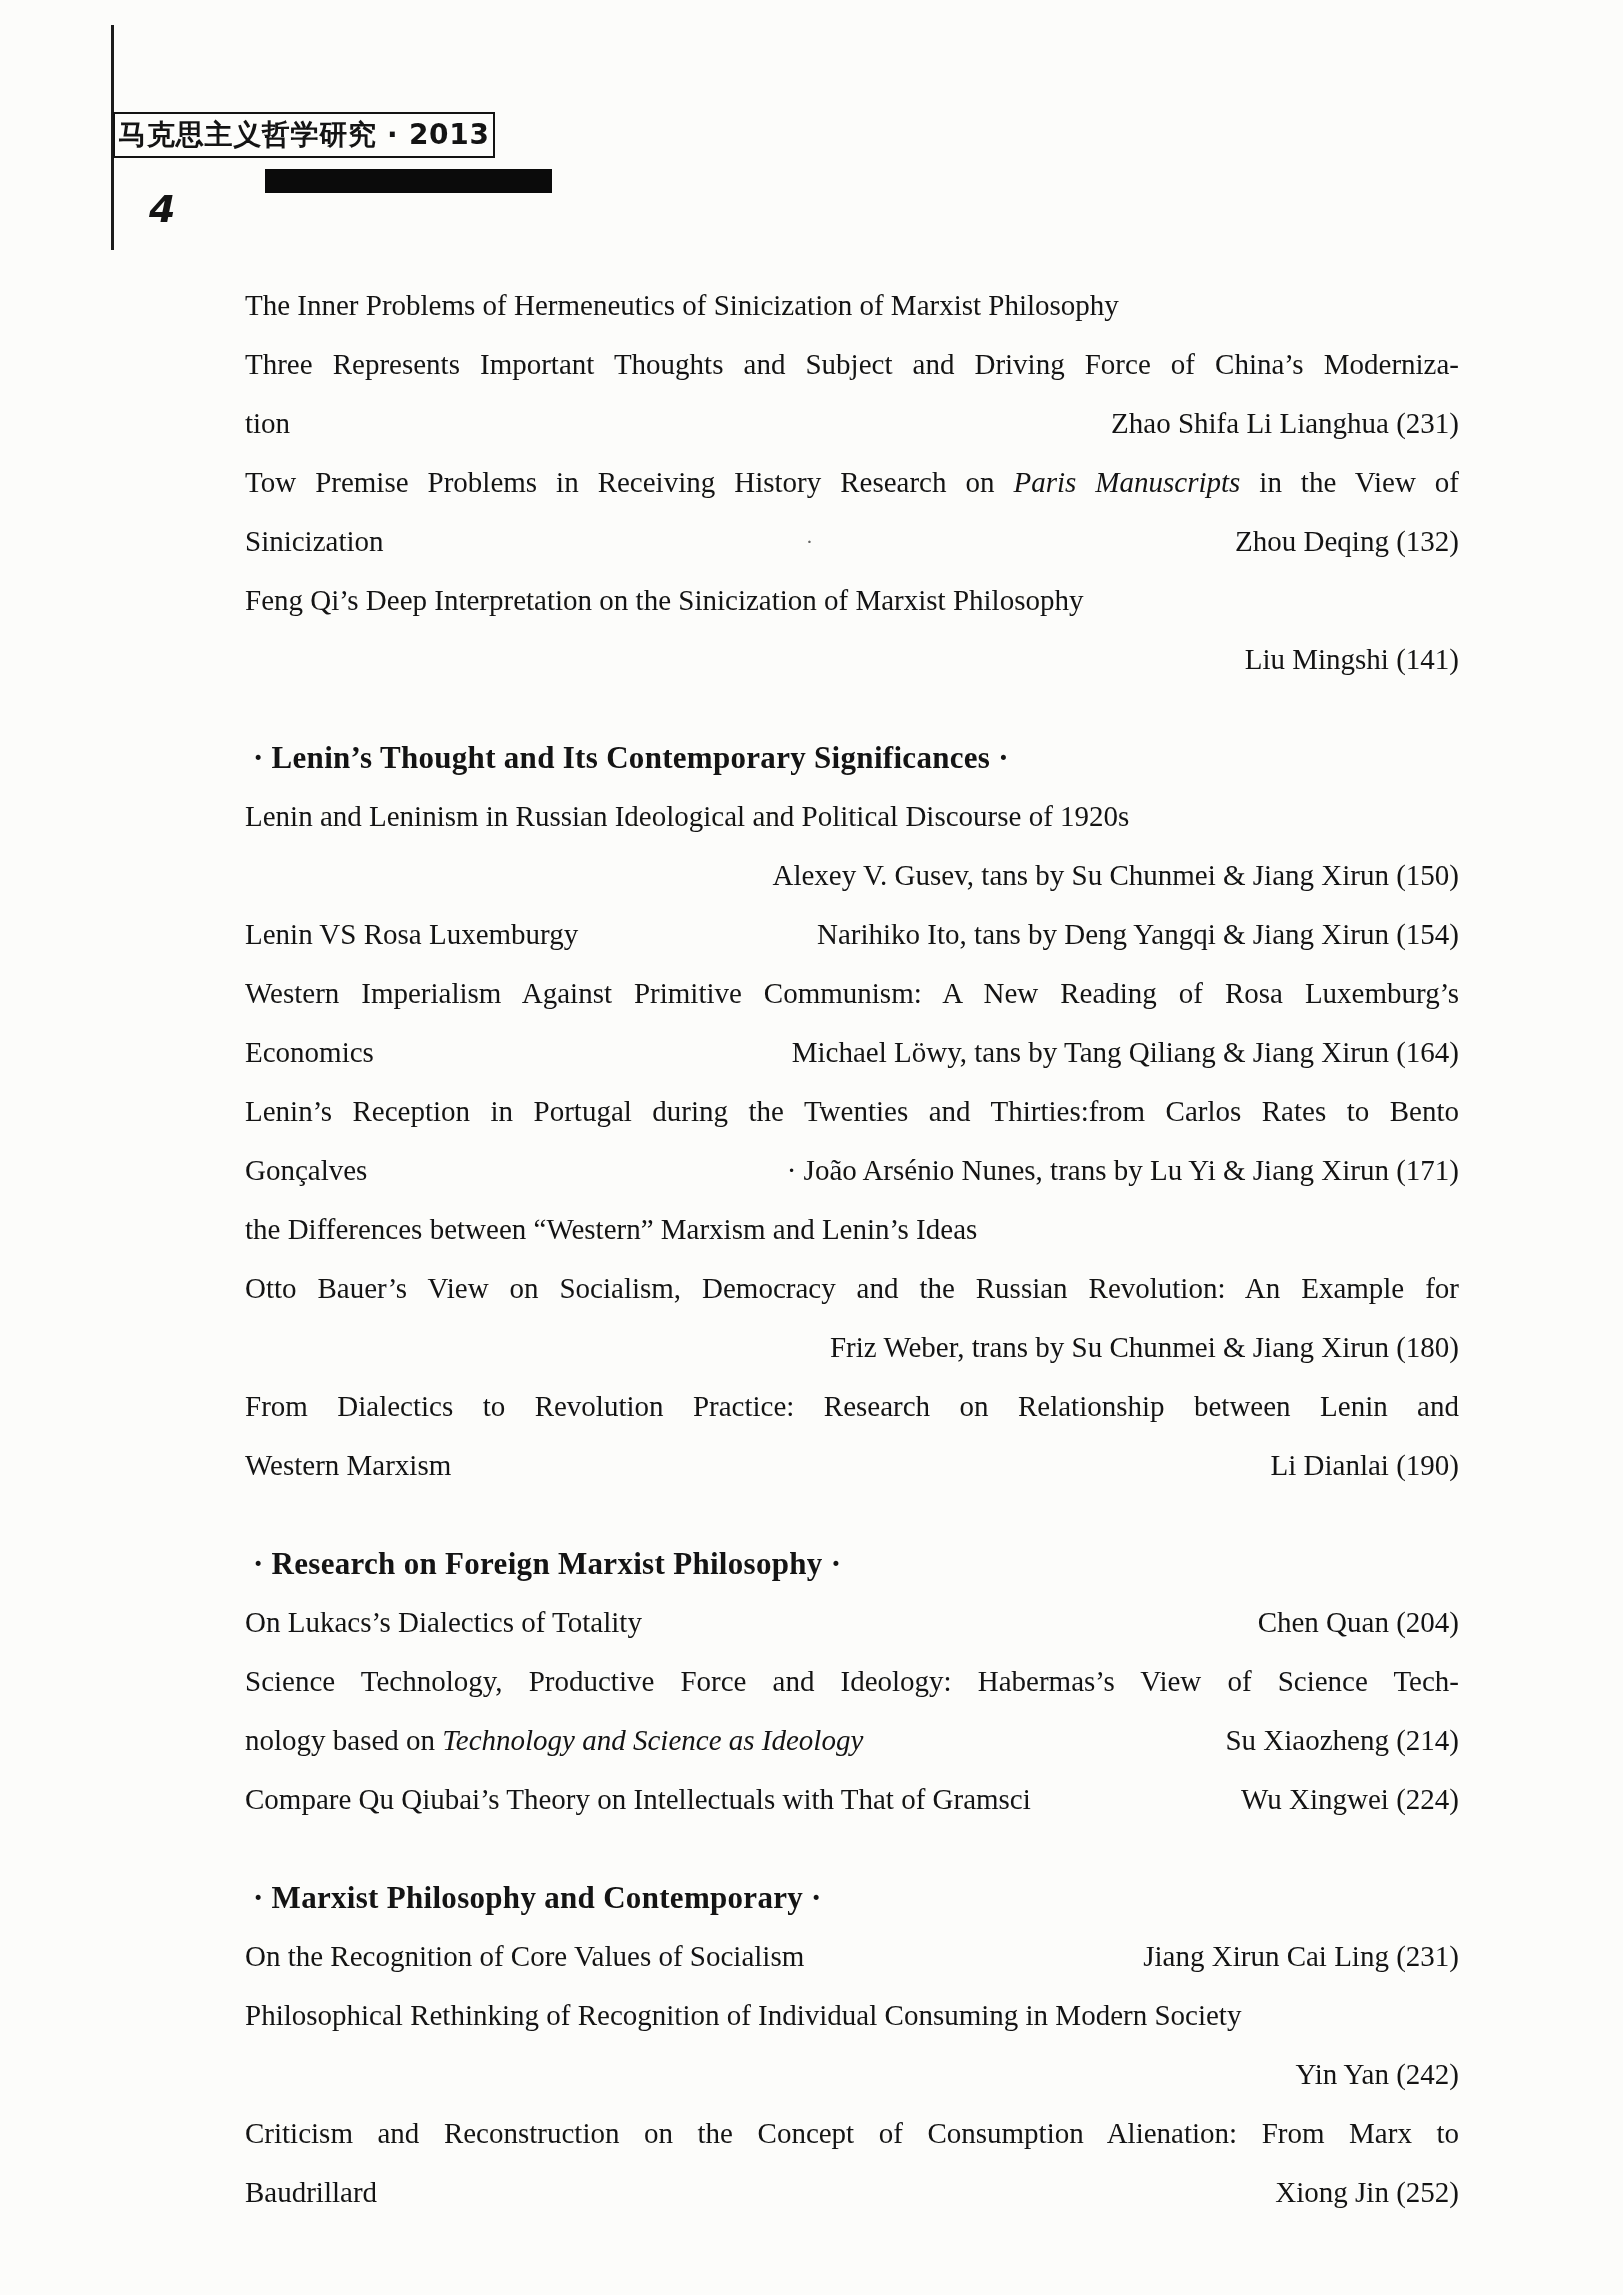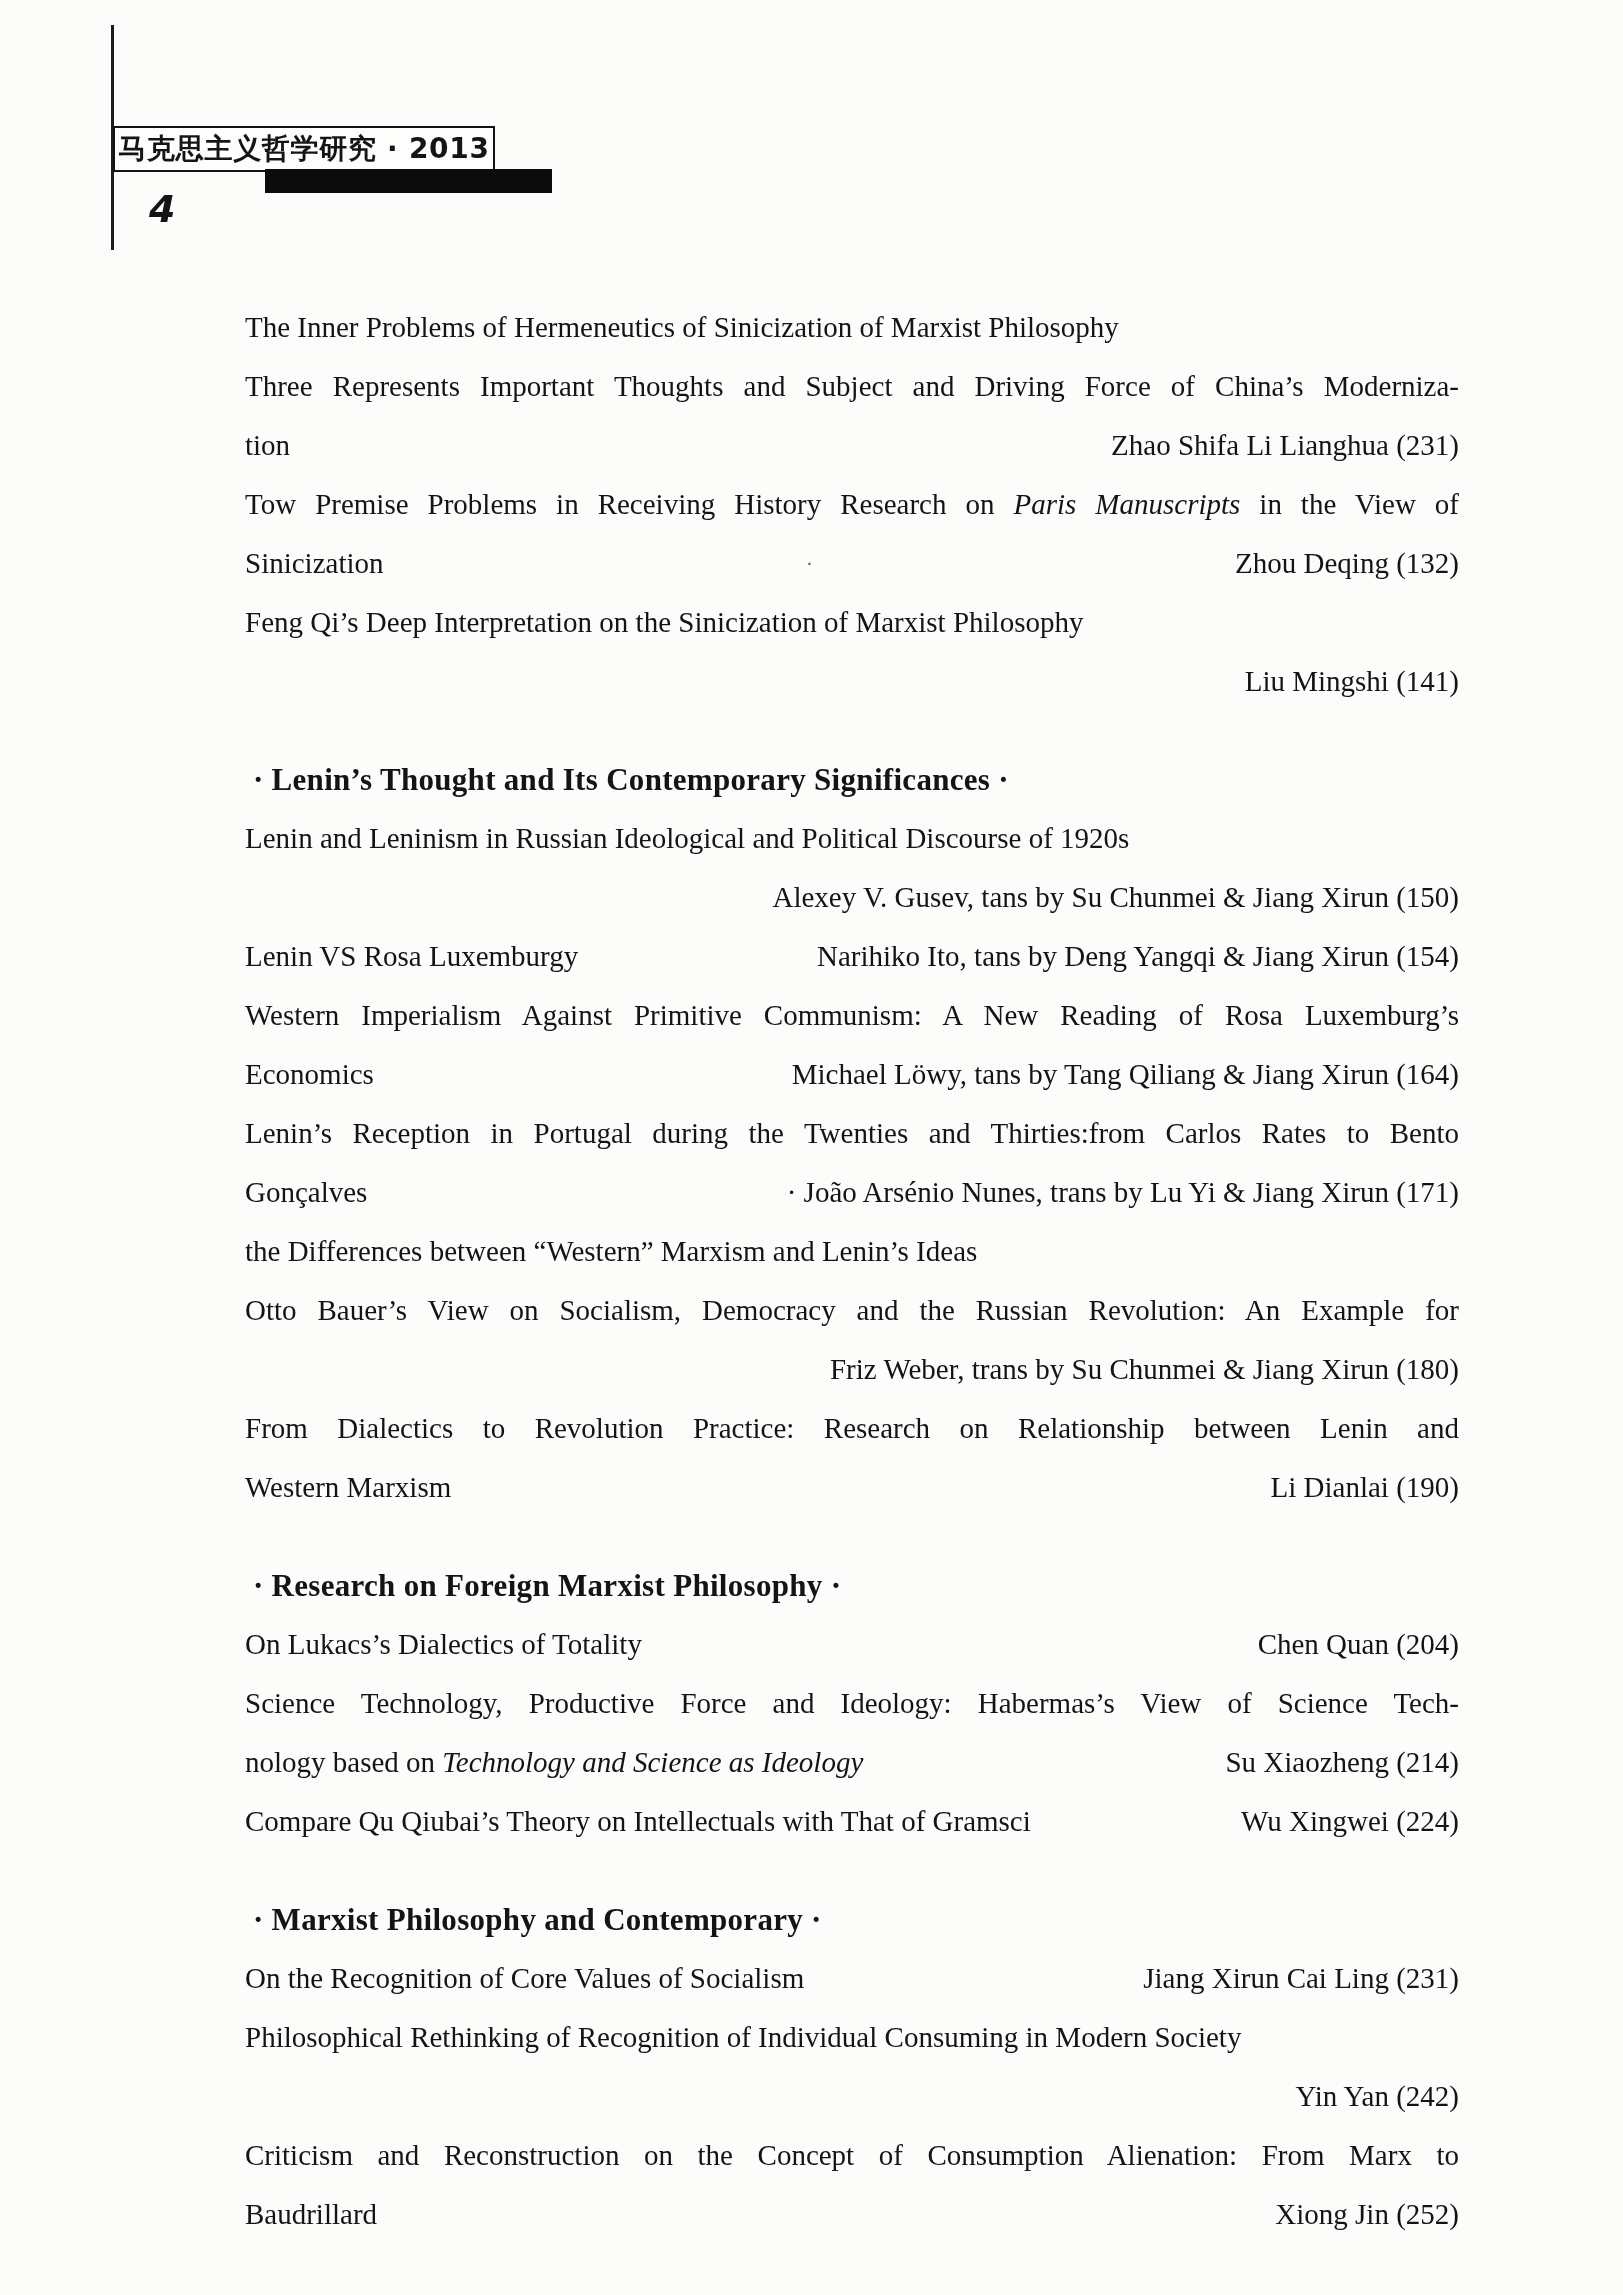--- a/index.html
+++ b/index.html
@@ -9,37 +9,37 @@
     background:#fcfcfa;
     font-family:"Liberation Serif","DejaVu Serif",serif;
     color:#141414;
     overflow:hidden;
   }
   .side-rule{
     position:absolute;left:111px;top:25px;width:3.3px;height:225px;
     background:#1c1c1c;
   }
   .journal-title-box{
-    position:absolute;left:113px;top:126px;width:378px;height:42px;
+    position:absolute;left:113px;top:112px;width:378px;height:42px;
     border:2.6px solid #131313;background:#fdfdfb;
     display:flex;align-items:center;justify-content:center;
     font-family:"DejaVu Sans","Liberation Sans",sans-serif;
     font-weight:700;font-size:28px;letter-spacing:0.7px;white-space:nowrap;
   }
   .header-ink-bar{
     position:absolute;left:265px;top:169px;width:287px;height:24px;
     background:#0b0b0b;
   }
   .page-number{
     position:absolute;left:149px;top:190px;
     font-family:"DejaVu Sans","Liberation Sans",sans-serif;
     font-weight:700;font-style:italic;font-size:38px;line-height:1;
   }
   .toc{
-    position:absolute;left:245px;top:298px;width:1214px;
+    position:absolute;left:245px;top:276px;width:1214px;
     font-size:29px;
   }
   .row{line-height:59px;height:59px;}
   .row.plain{text-align:left;white-space:nowrap;}
   .row.right-only{text-align:right;white-space:nowrap;}
   .row.justify{text-align:justify;text-align-last:justify;}
   .row.split{display:flex;justify-content:space-between;align-items:flex-start;}
   .row.split .left{white-space:nowrap;}
   .row.split .right{white-space:nowrap;text-align:right;}
   .row .mid{flex:1;text-align:center;opacity:.65;font-size:22px;}

